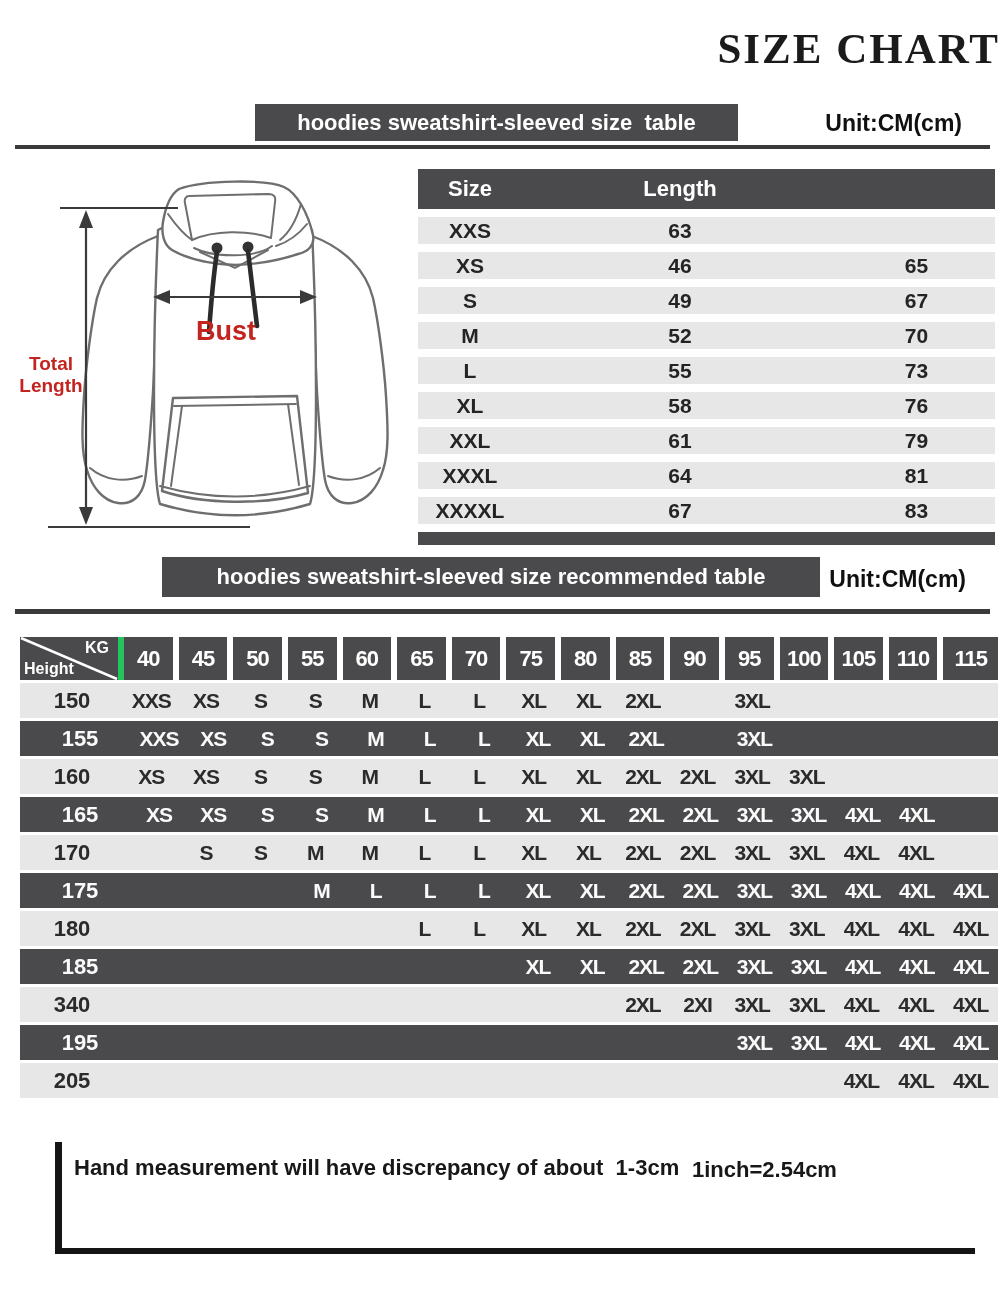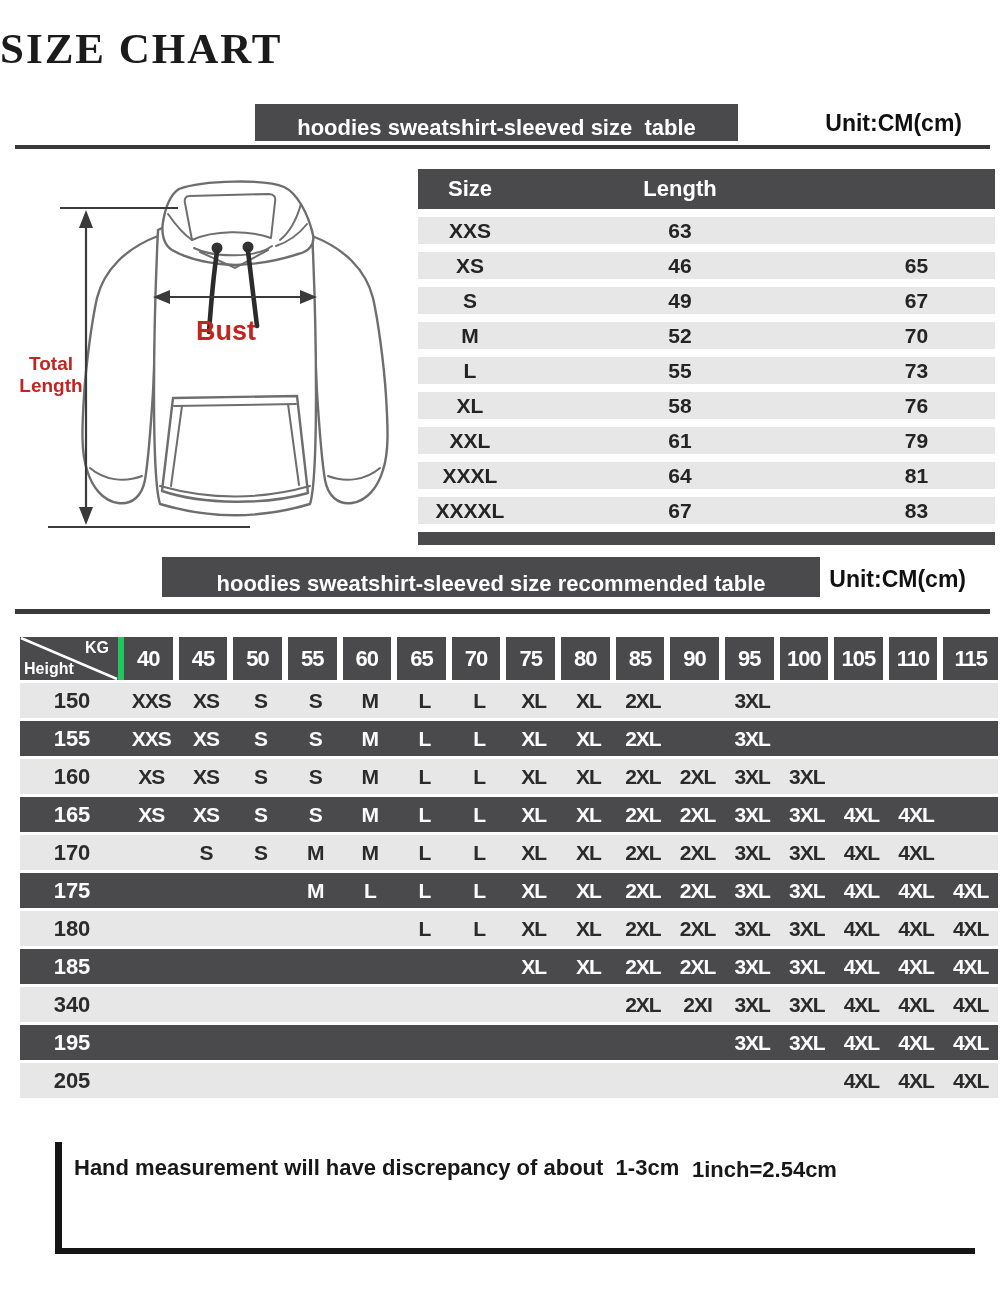--- a/index.html
+++ b/index.html
@@ -6,25 +6,25 @@
     --dark:#4a4a4c;
     --rowlight:#e7e7e7;
     --line:#3a3a3a;
     --red:#c4241f;
     --ink:#1d1d1d;
   }
   *{margin:0;padding:0;box-sizing:border-box;}
   body{background:#fff;}
   .page{position:relative;width:1000px;height:1312px;background:#fff;overflow:hidden;
         font-family:"Liberation Sans",sans-serif;color:var(--ink);}
-  .title{position:absolute;left:0;right:0;top:24px;text-align:left;
+  .title{position:absolute;left:0;right:0;top:24px;text-align:right;
          font-family:"Liberation Serif",serif;font-weight:600;font-size:43px;
          letter-spacing:2px;color:#1b1b1b;}
   .banner{position:absolute;background:var(--dark);color:#fff;display:flex;
-          align-items:flex-end;justify-content:center;font-weight:bold;font-size:22px;}
+          align-items:center;justify-content:center;font-weight:bold;font-size:22px;}
   .banner span{white-space:pre;}
   .banner1{left:255px;top:104px;width:483px;height:37px;}
   .banner2{left:162px;top:557px;width:658px;height:40px;}
   .unit{position:absolute;font-weight:bold;font-size:23px;color:#101010;}
   .unit1{top:110px;right:38px;}
   .unit2{top:566px;right:34px;}
   .hr{position:absolute;background:var(--line);}
   .hr1{left:15px;top:145px;width:975px;height:4px;}
   .hr2{left:15px;top:609px;width:975px;height:5px;}
 
@@ -44,21 +44,21 @@
   .m-header .kgcell{background:var(--dark);color:#fff;font-weight:bold;font-size:22px;
                     display:flex;align-items:center;justify-content:center;
                     border-right:6px solid #fff;letter-spacing:-1px;}
   .m-header .kgcell:last-child{border-right:none;}
   .corner{position:relative;background:var(--dark);border-right:6px solid #22c55e;color:#fff;}
   .corner .diag{position:absolute;left:0;top:0;width:100%;height:100%;}
   .corner .kg{position:absolute;top:2px;right:9px;font-weight:bold;font-size:16px;}
   .corner .hgt{position:absolute;bottom:2px;left:4px;font-weight:bold;font-size:16px;}
   .mrow{height:35px;margin-top:3px;align-items:center;}
   .mrow.light{background:var(--rowlight);color:#2b2b2b;}
-  .mrow.dark{background:var(--dark);color:#fafafa;}
+  .mrow.dark{background:var(--dark);color:#fafafa;padding-left:8px;}
   .mcell{text-align:center;font-weight:bold;font-size:21px;letter-spacing:-1px;}
   .hcell{font-size:22px;letter-spacing:0;}
 
   
   .hoodie{position:absolute;left:18px;top:152px;width:392px;height:382px;}
   .redtxt{fill:var(--red);font-family:"Liberation Sans",sans-serif;font-weight:bold;}
 
   
   .footer-box{position:absolute;left:55px;top:1142px;width:920px;height:112px;
               border-left:7px solid #151515;border-bottom:6px solid #151515;}

